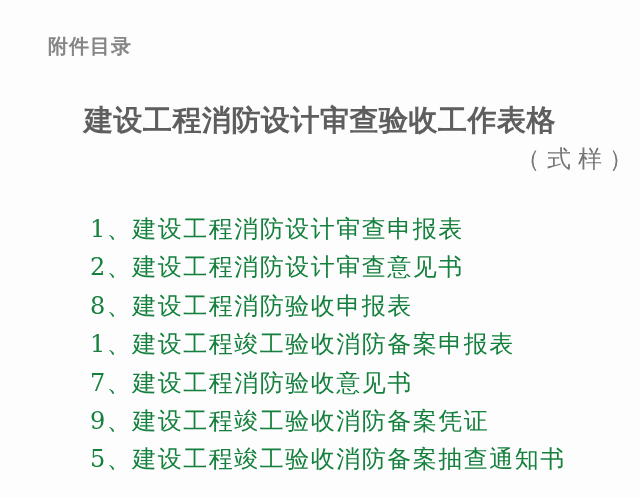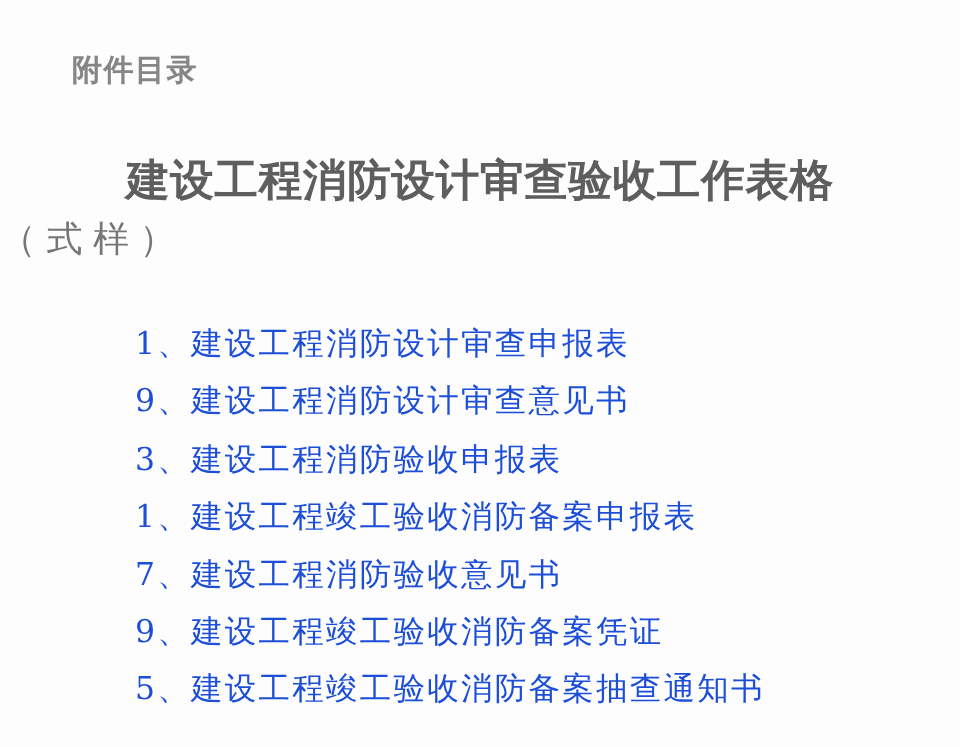--- a/index.html
+++ b/index.html
@@ -36,58 +36,58 @@
     font-weight: bold;
     font-size: 29px;
     letter-spacing: 0.5px;
     color: #5e5e5e;
   }
   .doc-subtitle {
     position: absolute;
     left: 0;
     top: 143px;
     width: 100%;
-    text-align: left;
+    text-align: right;
     font-family: "DejaVu Serif", serif;
     font-size: 24px;
     letter-spacing: 7px;
     color: #767676;
   }
   .toc-list {
     position: absolute;
     left: 90px;
     top: 210px;
     margin: 0;
     padding: 0;
     list-style: none;
   }
   .toc-list li {
     height: 38.4px;
     line-height: 38.4px;
     font-family: "DejaVu Serif", serif;
-    font-size: 21px;
+    font-size: 24px;
     letter-spacing: 1.5px;
-    color: #1d4ed8;
+    color: #15803d;
     white-space: nowrap;
   }
 </style>
 </head>
 <body>
 
 <div class="page">
 
   <div class="header-label">附件目录</div>
 
   <div class="doc-title">建设工程消防设计审查验收工作表格</div>
 
   <div class="doc-subtitle">（式样）</div>
 
   <ul class="toc-list">
     <li>1、建设工程消防设计审查申报表</li>
-    <li>9、建设工程消防设计审查意见书</li>
-    <li>3、建设工程消防验收申报表</li>
+    <li>2、建设工程消防设计审查意见书</li>
+    <li>8、建设工程消防验收申报表</li>
     <li>1、建设工程竣工验收消防备案申报表</li>
     <li>7、建设工程消防验收意见书</li>
     <li>9、建设工程竣工验收消防备案凭证</li>
     <li>5、建设工程竣工验收消防备案抽查通知书</li>
   </ul>
 
 </div>
 
 </body></html>

